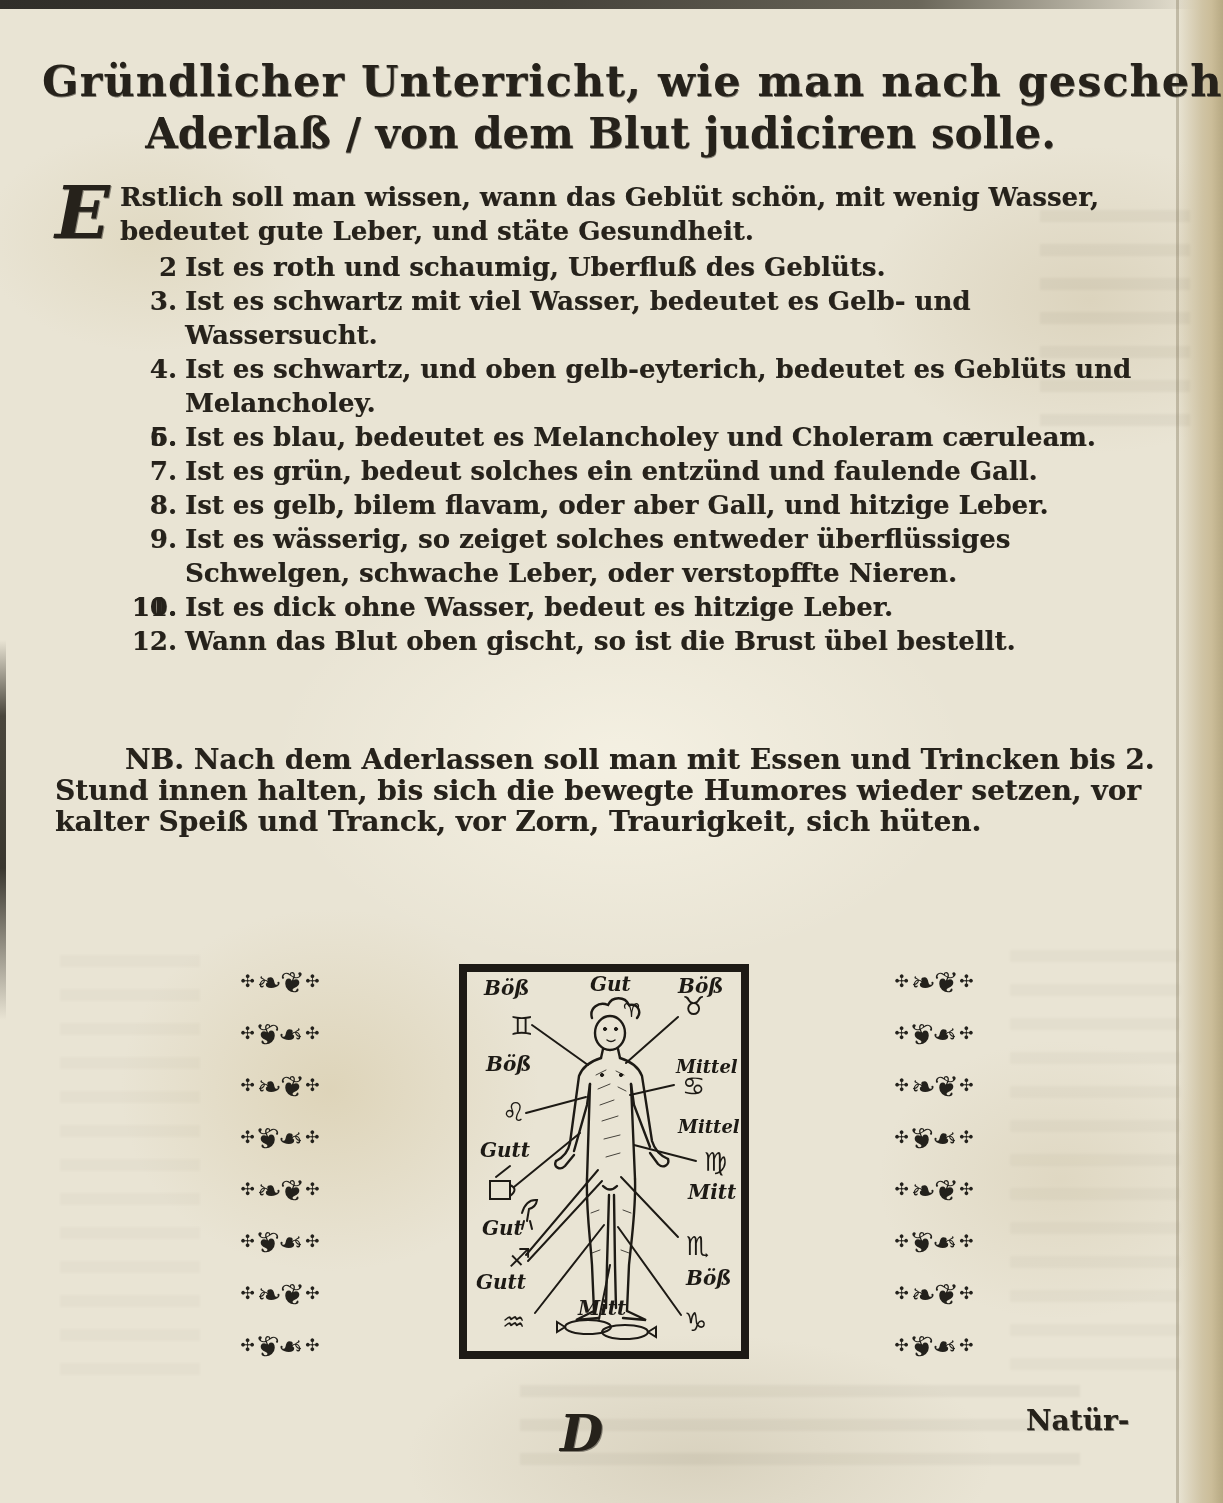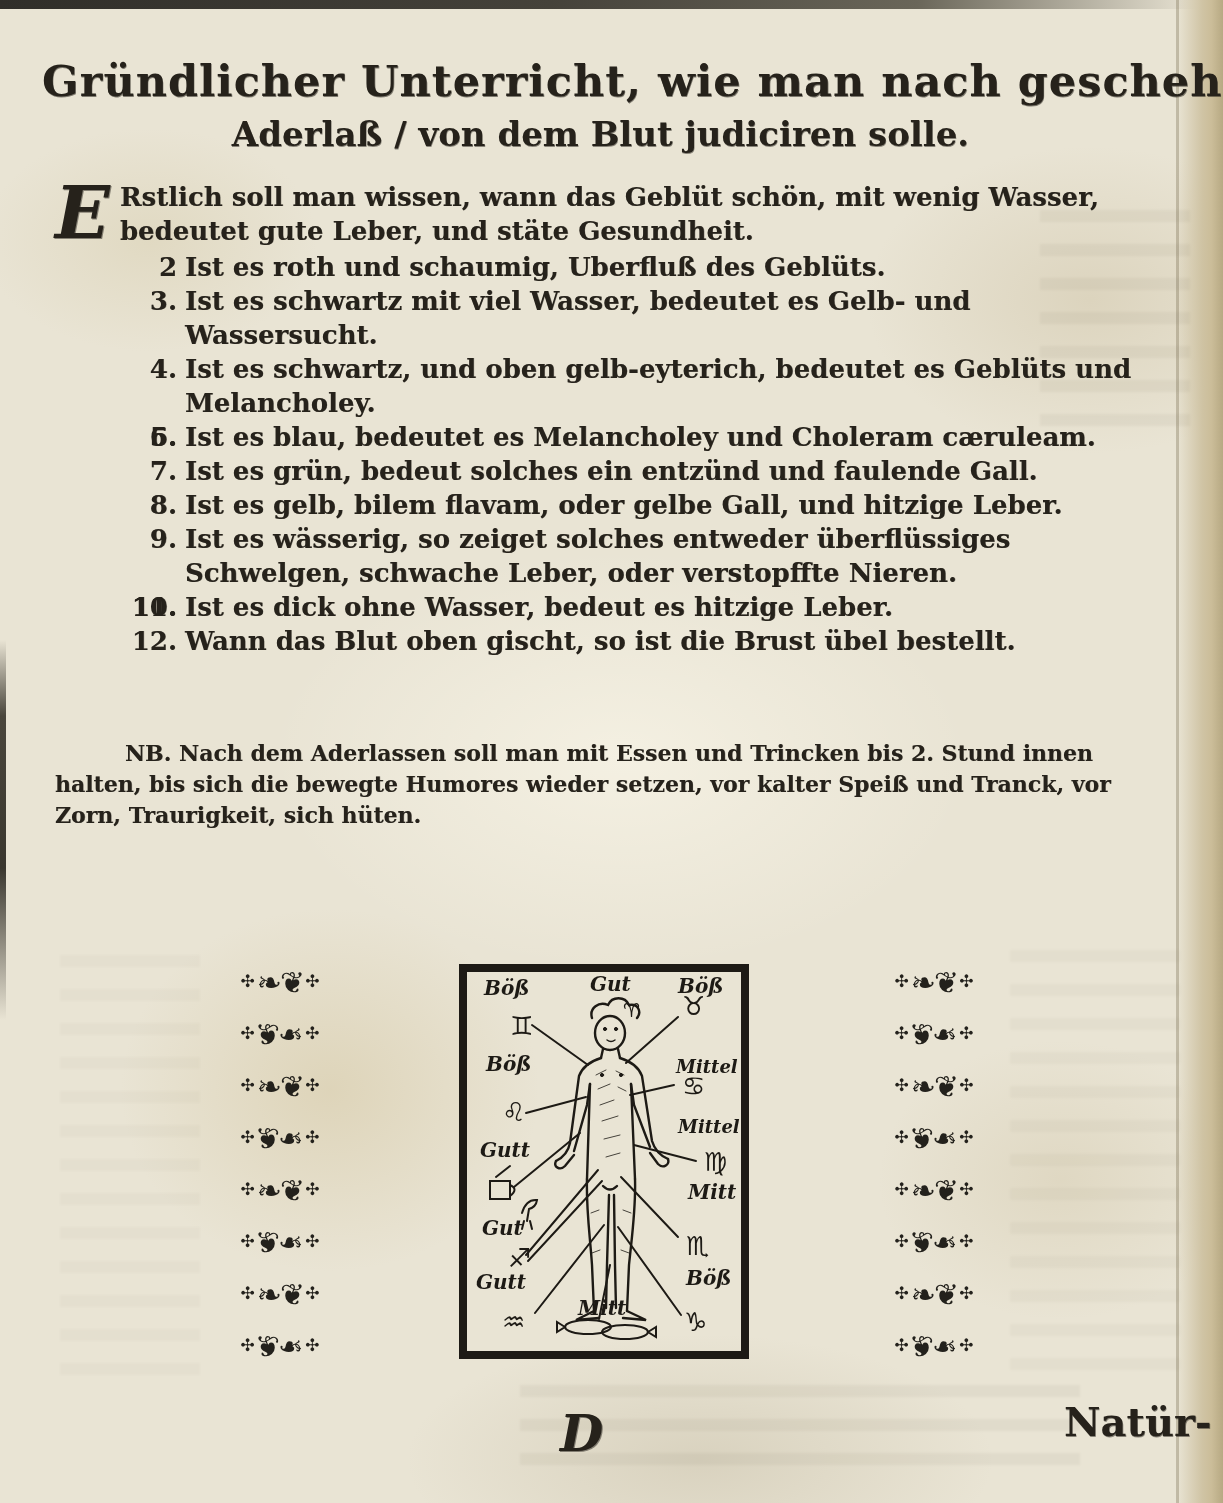--- a/index.html
+++ b/index.html
@@ -33,35 +33,35 @@
   .st-a{left:1040px;top:210px;width:150px;height:230px;}
   .st-b{left:520px;top:1385px;width:560px;height:90px;}
   .st-c{left:1010px;top:950px;width:170px;height:420px;opacity:.35;}
   .st-d{left:60px;top:955px;width:140px;height:420px;opacity:.28;}
 
   
   .blk{font-weight:700;}
   .title-block{position:absolute;left:42px;top:54px;width:1117px;text-align:center;}
   .title-1{font-size:43px;line-height:54px;letter-spacing:1px;white-space:nowrap;
     text-shadow:.6px .6px 0 rgba(38,34,27,.55);}
-  .title-2{font-size:34px;line-height:44px;margin-top:4px;white-space:nowrap;
+  .title-2{font-size:42px;line-height:44px;margin-top:4px;white-space:nowrap;
     text-shadow:.5px .5px 0 rgba(38,34,27,.5);}
   .title-2 .roman{font-weight:700;font-family:"DejaVu Serif","Liberation Serif",serif;font-style:normal;}
 
   .body-block{position:absolute;left:55px;top:180px;width:1105px;
     font-size:26px;line-height:34px;font-weight:700;
     text-shadow:.4px .4px 0 rgba(38,34,27,.45);}
   .intro{margin:0 0 2px 0;}
   .initial{float:left;font-size:72px;line-height:62px;font-style:italic;
     padding:2px 10px 0 0;text-shadow:1px 1px 0 rgba(38,34,27,.5);}
   .item{position:relative;padding-left:130px;margin:0;}
   .item .num{position:absolute;left:62px;width:60px;text-align:right;font-weight:700;
     font-family:"DejaVu Serif","Liberation Serif",serif;}
   .nb-block{position:absolute;left:55px;top:716px;width:1110px;
-    font-size:22px;line-height:31px;font-weight:700;text-indent:70px;
+    font-size:28px;line-height:31px;font-weight:700;text-indent:70px;
     text-shadow:.4px .4px 0 rgba(38,34,27,.45);}
   .verse-block{position:absolute;left:295px;top:812px;
     font-size:26px;line-height:34px;font-weight:700;
     text-shadow:.4px .4px 0 rgba(38,34,27,.5);}
   .verse-line.indent{padding-left:36px;}
 
   
   .orn-strip{position:absolute;top:955px;width:108px;height:416px;text-align:center;}
   .orn-strip.left{left:226px;}
   .orn-strip.right{left:880px;}
@@ -74,22 +74,22 @@
   .woodcut svg{display:block;}
   .wlabel{font:italic 700 20px "DejaVu Serif","Liberation Serif",serif;fill:#1d1a15;}
   .wlabel.small{font-size:18px;}
   .sign{font:700 26px "DejaVu Sans","Liberation Sans",sans-serif;fill:#1d1a15;}
   .sign.small{font-size:19px;}
 
   
   .footer{position:absolute;left:0;top:1398px;width:1223px;height:80px;}
   .signature{position:absolute;left:560px;top:6px;font-size:50px;font-weight:700;font-style:italic;
     text-shadow:1px 1px 0 rgba(38,34,27,.5);}
-  .catchword{position:absolute;left:1026px;top:0;font-size:40px;font-weight:700;
-    text-shadow:.6px .6px 0 rgba(38,34,27,.5);margin-left:38px;}
+  .catchword{position:absolute;left:1026px;top:6px;font-size:28px;font-weight:700;
+    text-shadow:.6px .6px 0 rgba(38,34,27,.5);}
 </style>
 </head>
 <body>
 
 <div id="page">
 
   <div class="top-edge"></div>
   <div class="left-edge"></div>
   <div class="right-strip"></div>
   <div class="right-strip-line"></div>
@@ -129,21 +129,21 @@
     <div class="item">
       <span class="num">6.</span>
       <span>Ist es blau, bedeutet es Melancholey und Choleram cæruleam.</span>
     </div>
     <div class="item">
       <span class="num">7.</span>
       <span>Ist es grün, bedeut solches ein entzünd und faulende Gall.</span>
     </div>
     <div class="item">
       <span class="num">8.</span>
-      <span>Ist es gelb, bilem flavam, oder gelbe Gall, und hitzige Leber.</span>
+      <span>Ist es gelb, bilem flavam, oder aber Gall, und hitzige Leber.</span>
     </div>
     <div class="item">
       <span class="num">9.</span>
       <span>Ist es wässerig, so zeiget solches entweder überflüssiges Schwelgen, schwache Leber, oder verstopffte Nieren.</span>
     </div>
     <div class="item">
       <span class="num">10.</span>
     </div>
     <div class="item">
       <span class="num">11.</span>

